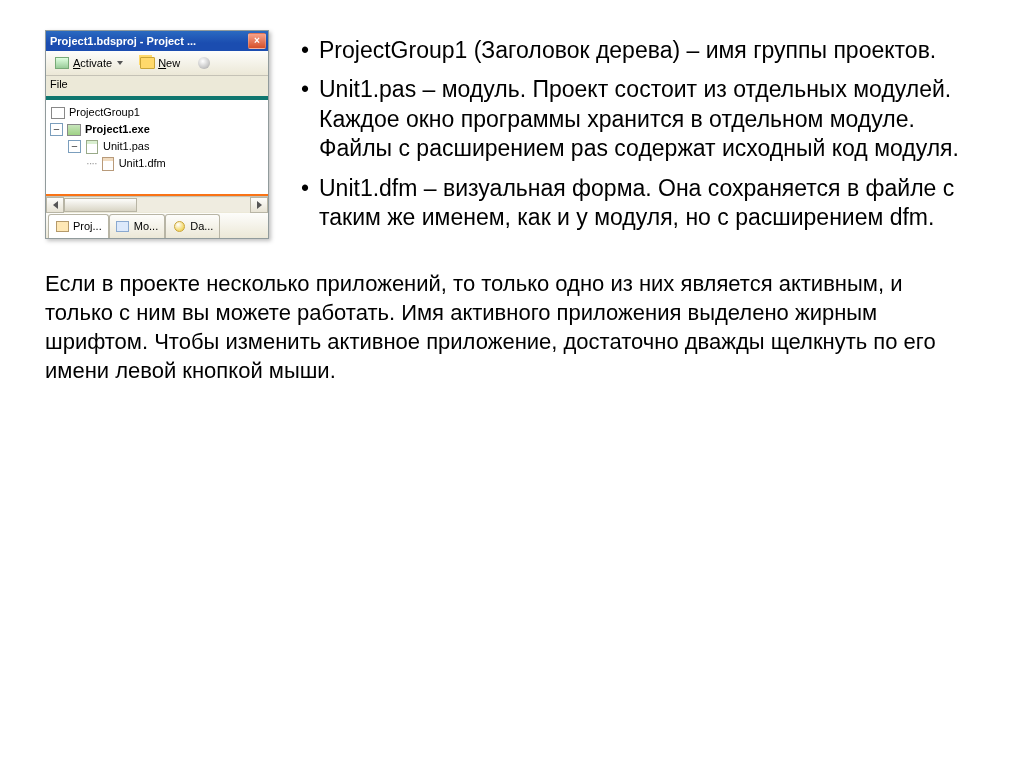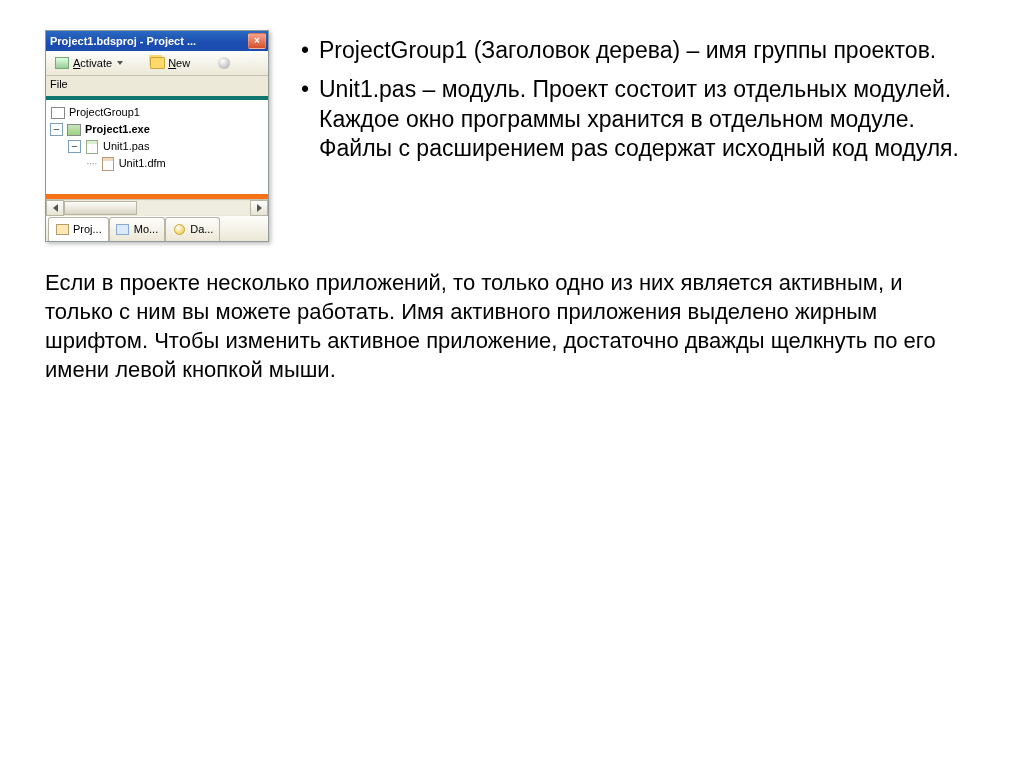--- a/index.html
+++ b/index.html
@@ -52,42 +52,42 @@
     display: flex; align-items: center; justify-content: center;
     font-weight: bold; font-size: 10px; line-height: 1;
     cursor: default;
   }
   .toolbar {
     height: 24px;
     background: linear-gradient(#fdfdfb,#ece8d7);
     border-bottom: 1px solid #c5c2b6;
     display: flex;
     align-items: center;
-    gap: 18px;
+    gap: 8px;
     padding: 0 4px;
   }
   .tb-btn { display:flex; align-items:center; gap:3px; padding:1px 3px; border:1px solid transparent; }
   .tb-text { color:#000; text-decoration: underline; text-decoration-color: transparent; }
   .tb-hot { text-decoration: underline; }
   .ico { width:16px; height:16px; display:inline-flex; align-items:center; justify-content:center; }
   .tri-down {
     width:0;height:0;border-left:3px solid transparent;border-right:3px solid transparent;border-top:4px solid #555;margin-left:2px;
   }
   .file-strip {
     height: 18px;
     background: #ece9d8;
     border-bottom: 4px solid #0f766e;
     padding: 2px 4px 0 4px;
   }
   .tree-area {
     background:#fff;
     height:94px;
     overflow:hidden;
     position:relative;
-    border-bottom:5px solid #f97316;
+    border-bottom:2px solid #f97316;
   }
   .tree { padding:4px 2px 0 4px; font-size:11px; line-height:17px; }
   .tree-row { display:flex; align-items:center; gap:3px; white-space:nowrap;}
   .tw { width:11px;height:11px;border:1px solid #7b9ebd; background:#fff; display:inline-flex;align-items:center;justify-content:center; font-size:9px; line-height:1; color:#000; font-family:monospace;}
   .lbl-bold{ font-weight:bold; }
   .dots{ color:#999; letter-spacing:-1px; }
   .hscroll {
     height:16px; background:#ece9d8; border-top:1px solid #c5c2b6;
     display:flex; align-items:center;
   }
@@ -231,18 +231,19 @@
           <span class="ico ic-tab3"></span>
           <span>Da...</span>
         </div>
       </div>
     </div>
 
     <div class="bullets">
       <ul>
         <li><span>ProjectGroup1 (Заголовок дерева) – имя группы проектов.</span></li>
         <li><span>Unit1.pas – модуль. Проект состоит из отдельных модулей. Каждое окно программы хранится в отдельном модуле. Файлы с расширением pas содержат исходный код модуля.</span></li>
+        <li><span>Unit1.dfm – визуальная форма. Она сохраняется в файле с таким же именем, как и у модуля, но с расширением dfm.</span></li>
       </ul>
     </div>
   </div>
 
   <div class="bottom-text">Если в проекте несколько приложений, то только одно из них является активным, и только с ним вы можете работать. Имя активного приложения выделено жирным шрифтом. Чтобы изменить активное приложение, достаточно дважды щелкнуть по его имени левой кнопкой мыши.</div>
 </div>
 
 </body></html>

